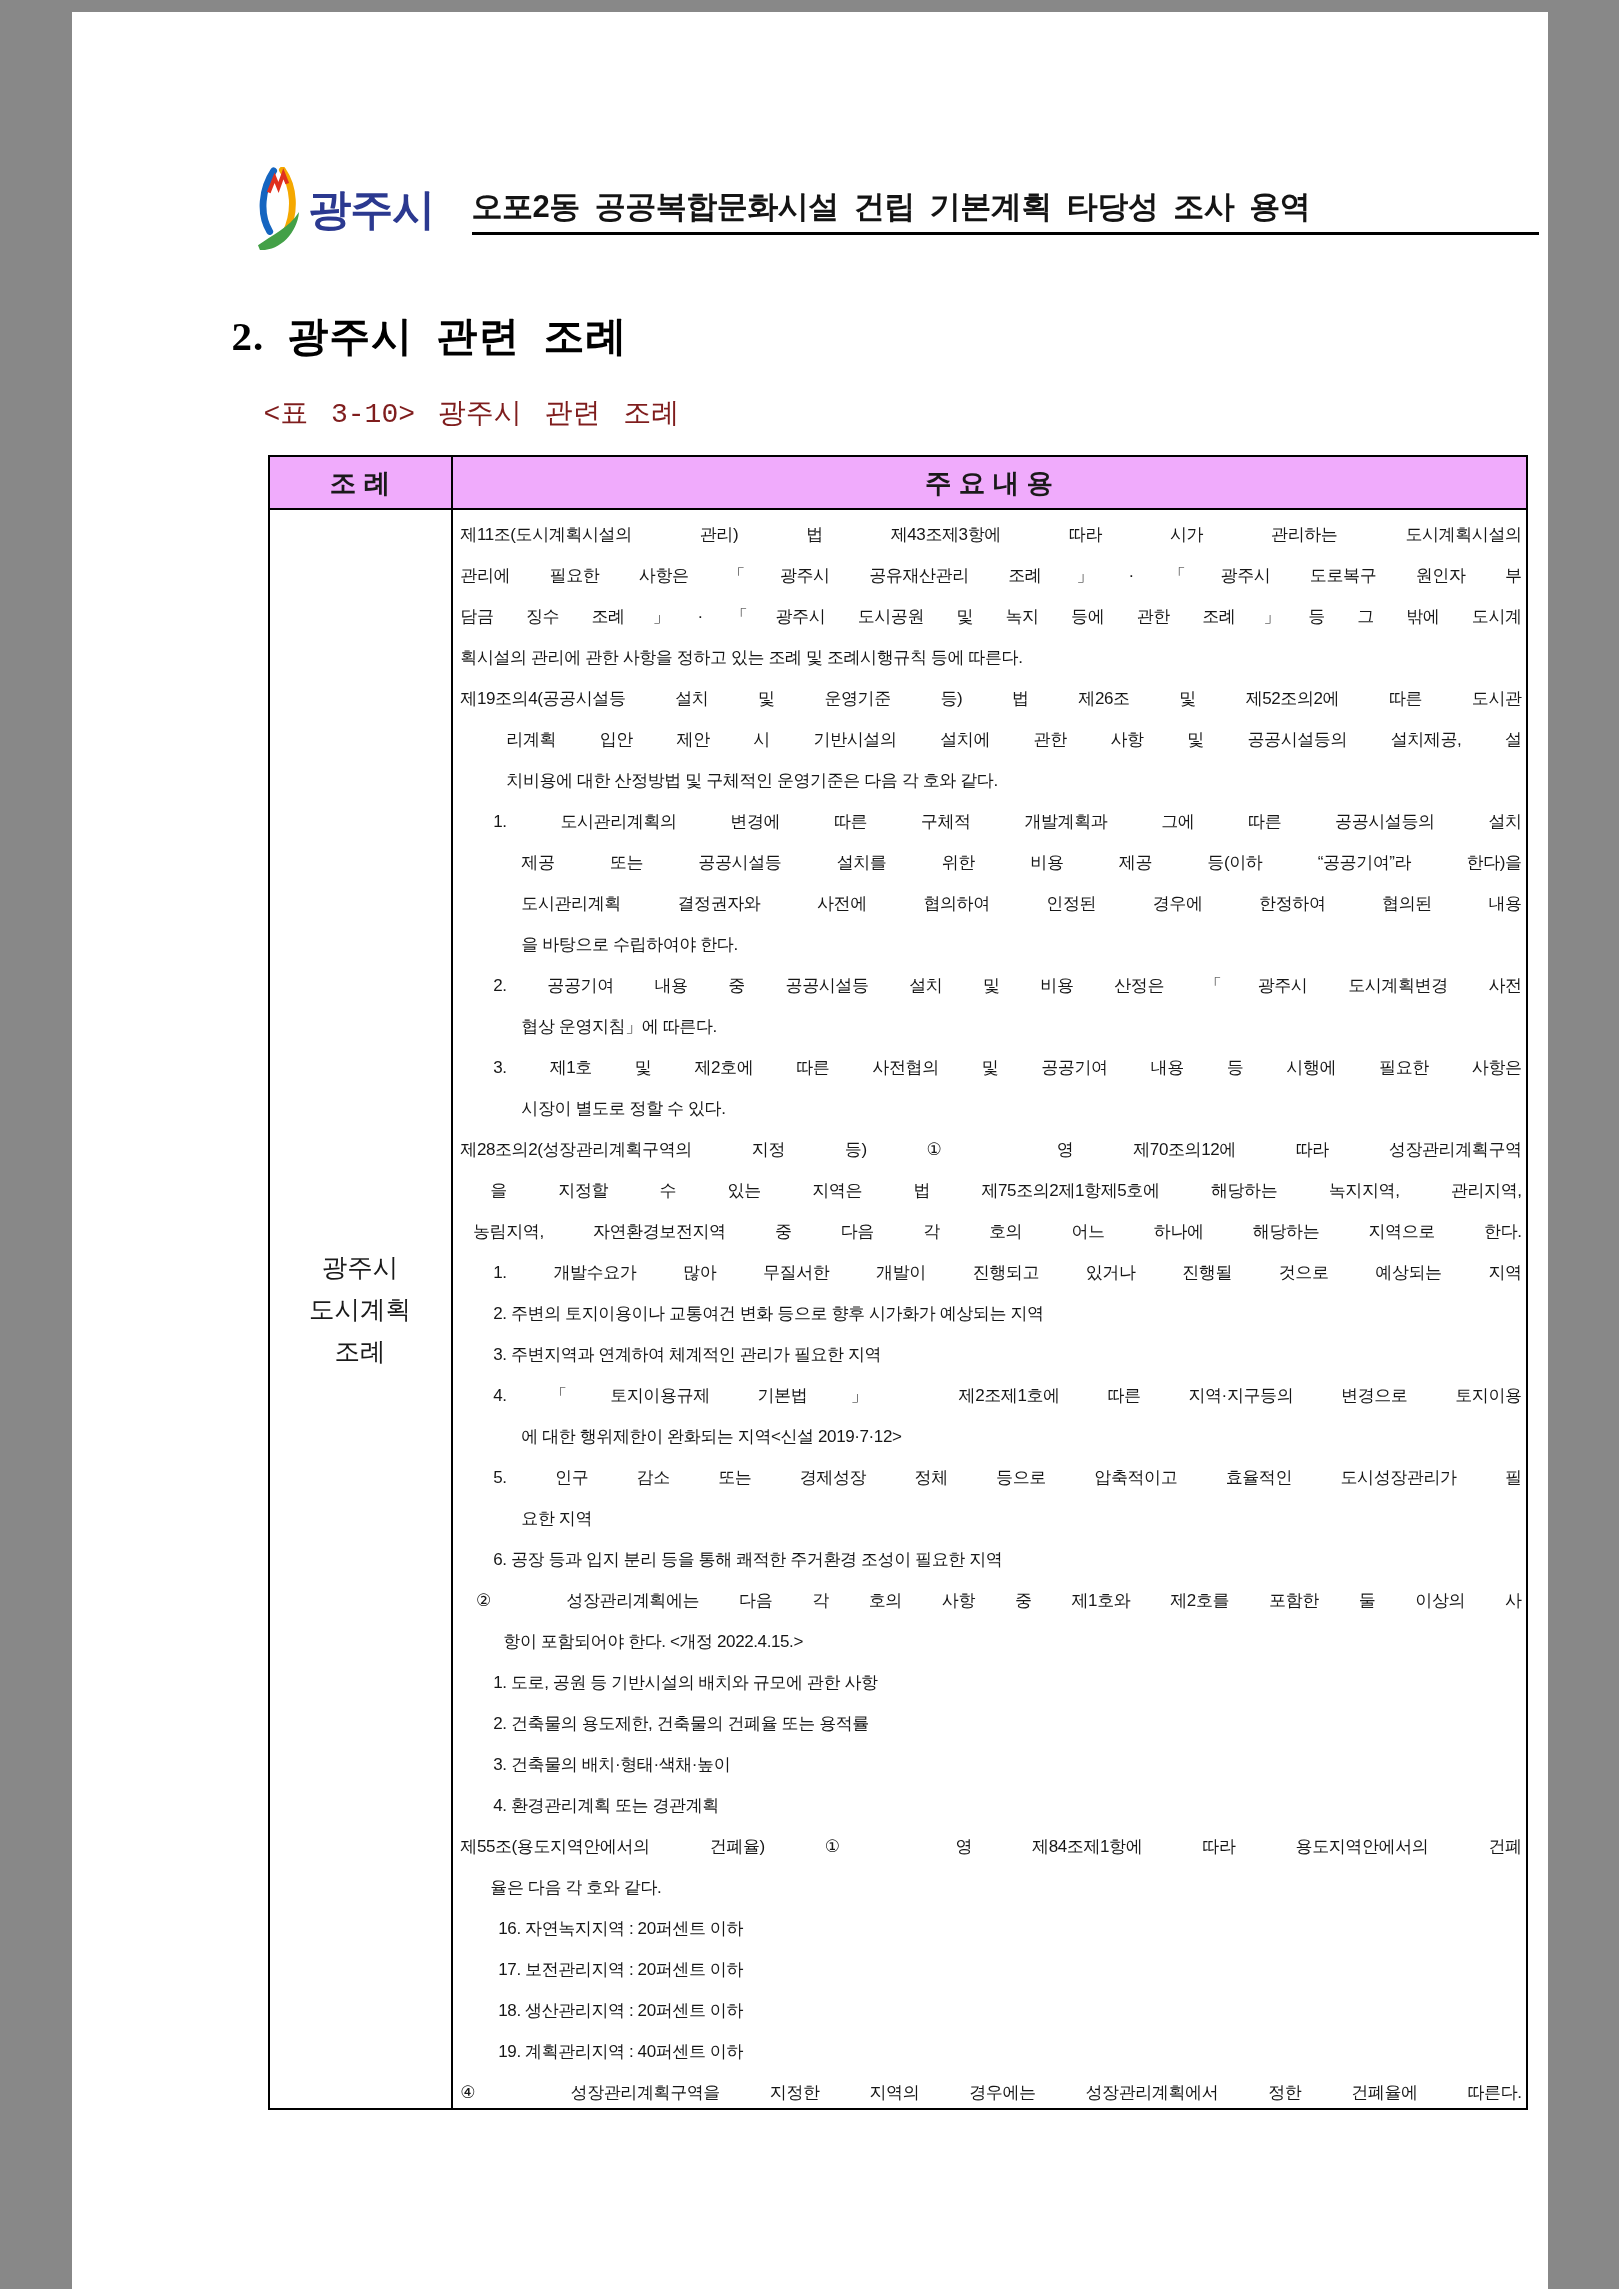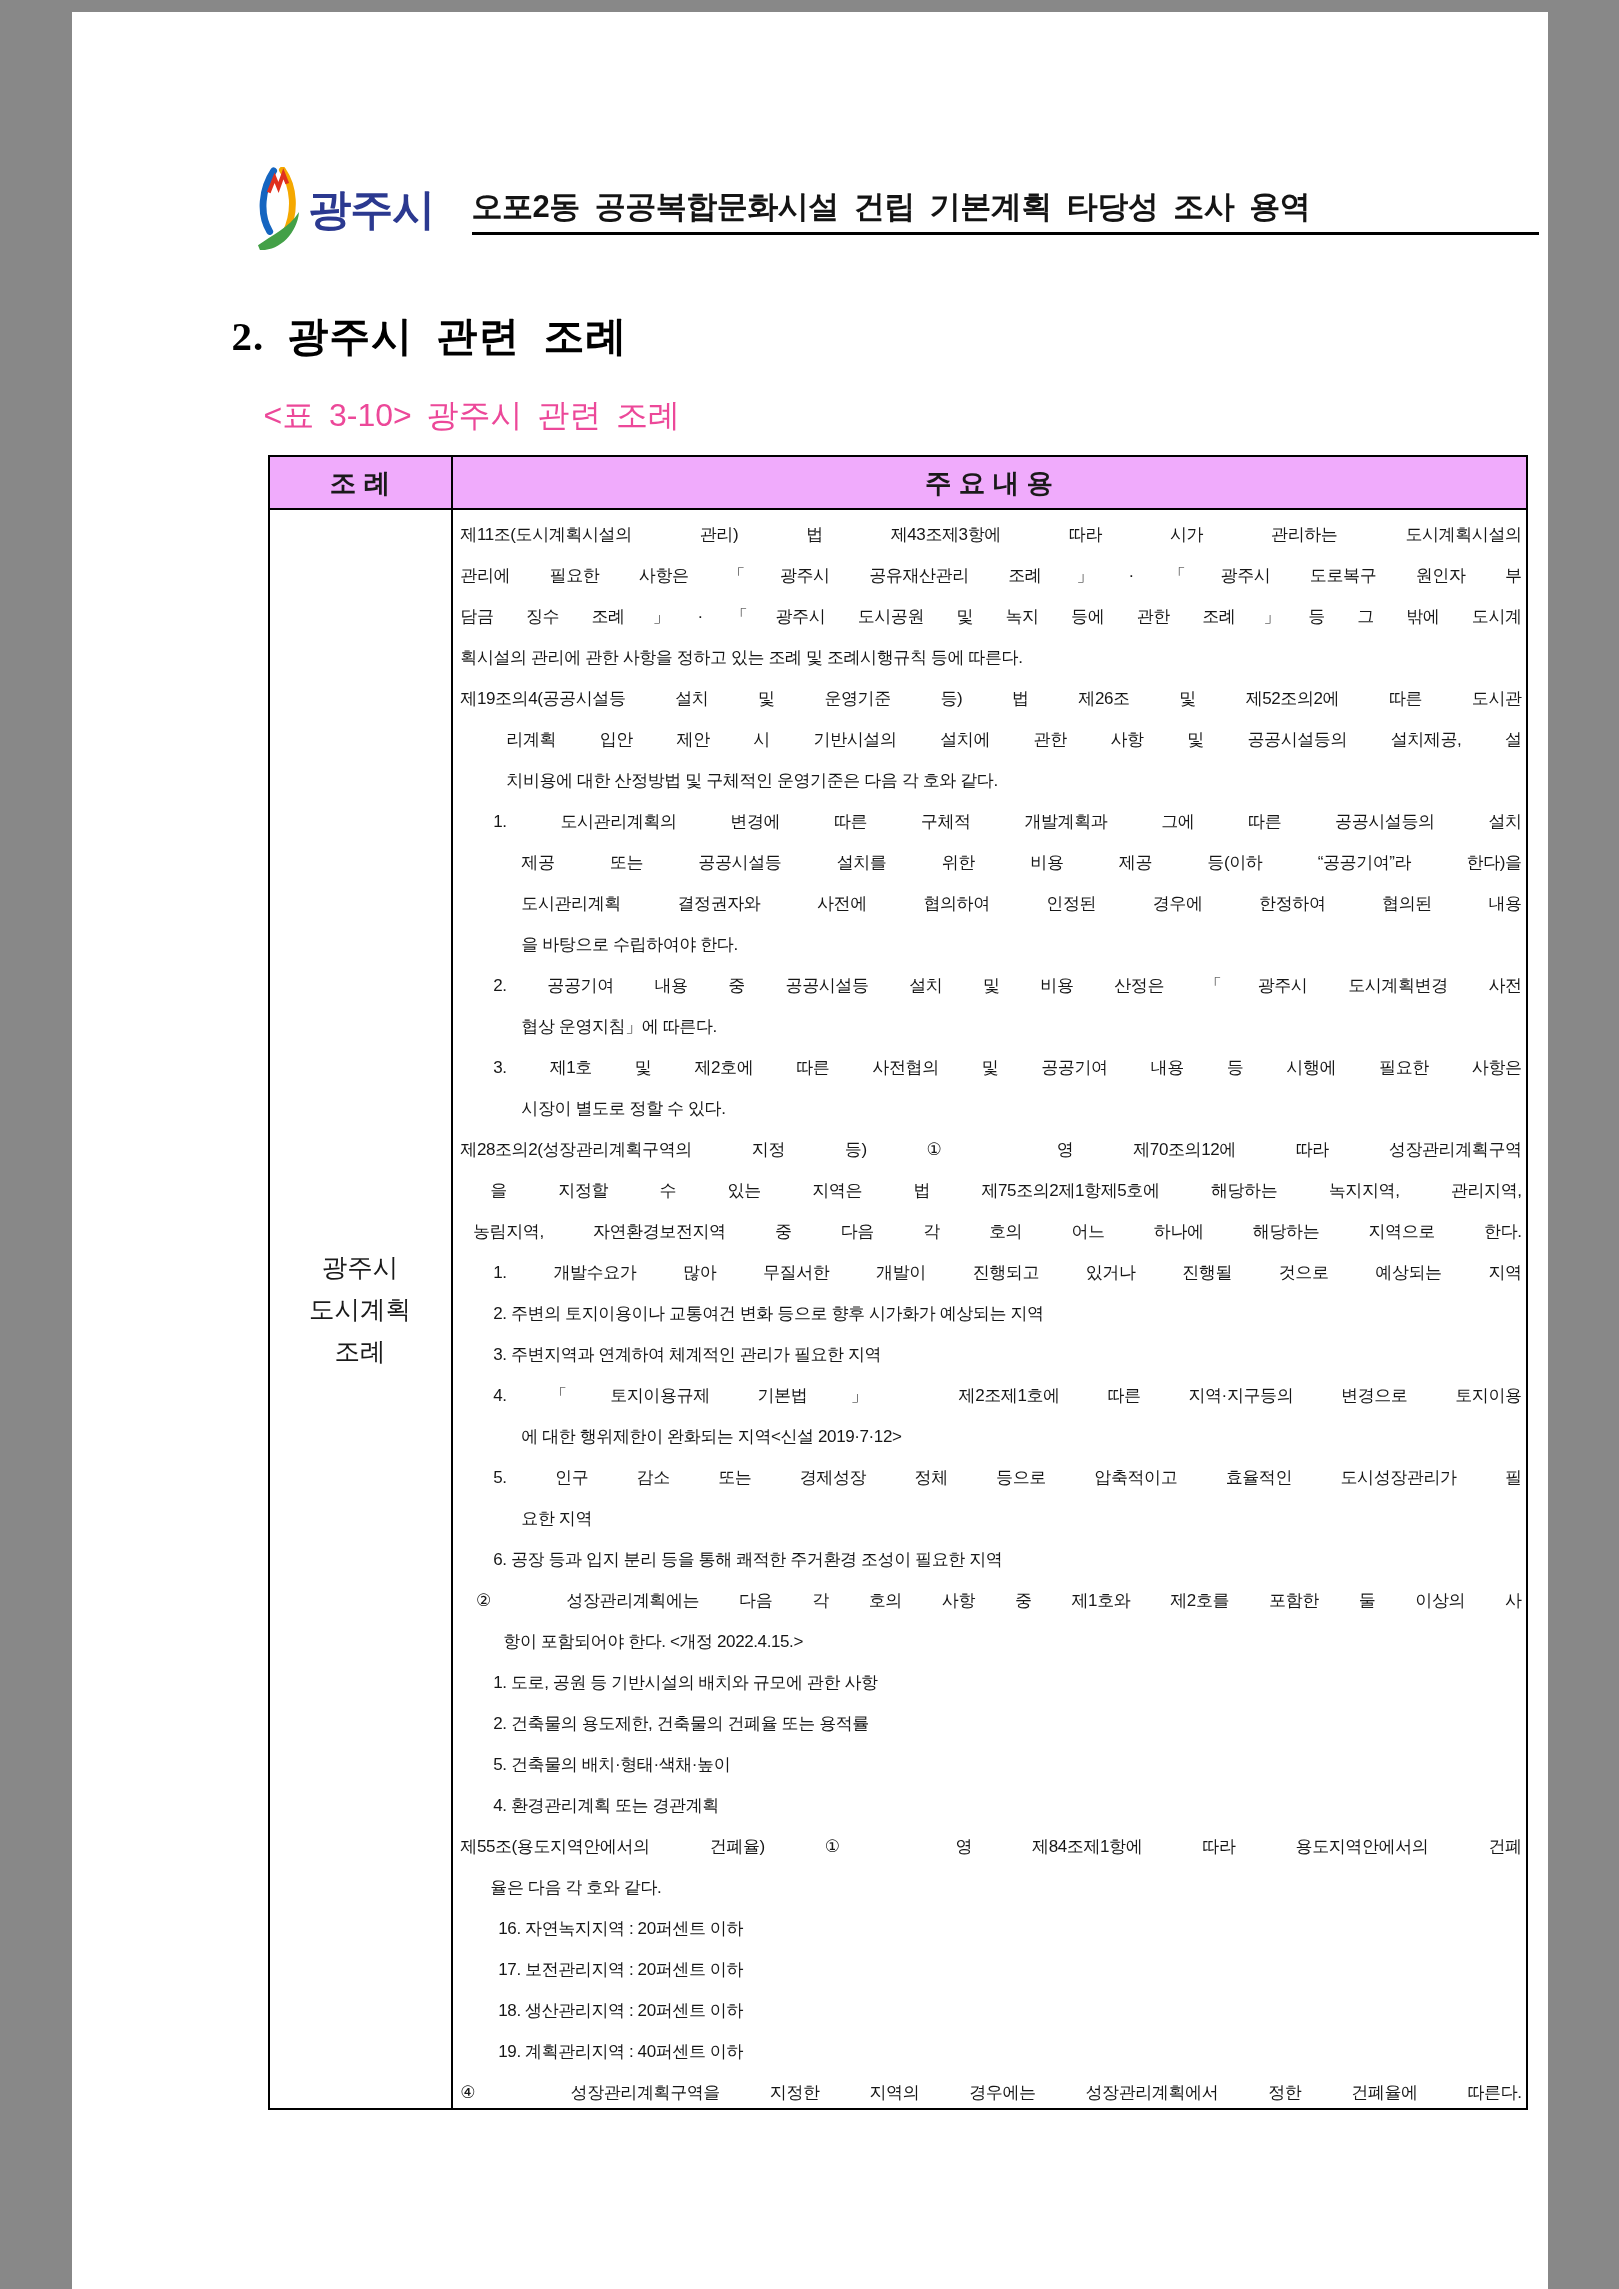--- a/index.html
+++ b/index.html
@@ -18,22 +18,22 @@
   }
   .header-rule{position:absolute;left:400px;top:220px;width:1067px;height:2.9px;background:#000;}
   
   .section-heading{
     position:absolute;left:160px;top:297px;
     font-family:"Liberation Serif","DejaVu Serif",serif;
     font-size:41px;font-weight:bold;letter-spacing:1px;word-spacing:11.8px;color:#000000;white-space:nowrap;
   }
   .table-caption{
     position:absolute;left:192px;top:382px;
-    font-family:Liberation Sans, sans-serif;
-    font-size:32px;color:#ec4899;word-spacing:5.9px;white-space:nowrap;
+    font-family:Liberation Mono, monospace;
+    font-size:28px;color:#7f1d1d;word-spacing:5.9px;white-space:nowrap;
   }
   
   .ordinance-table{
     position:absolute;left:196px;top:443px;width:1260px;
     border-collapse:collapse;table-layout:fixed;
   }
   .ordinance-table th,.ordinance-table td{border:2px solid #000;}
   .ordinance-table{border:2.9px solid #000;}
   .ordinance-table th{
     height:49px;background:#f0abfc;font-size:26.5px;font-weight:600;
@@ -122,21 +122,21 @@
               <div class="cline" style="padding-left: 33px;">3. 주변지역과 연계하여 체계적인 관리가 필요한 지역</div>
               <div class="cline just" style="padding-left: 33px;">4.「토지이용규제 기본법」 제2조제1호에 따른 지역·지구등의 변경으로 토지이용</div>
               <div class="cline" style="padding-left: 61px;">에 대한 행위제한이 완화되는 지역&lt;신설 2019·7·12&gt;</div>
               <div class="cline just" style="padding-left: 33px;">5. 인구 감소 또는 경제성장 정체 등으로 압축적이고 효율적인 도시성장관리가 필</div>
               <div class="cline" style="padding-left: 61px;">요한 지역</div>
               <div class="cline" style="padding-left: 33px;">6. 공장 등과 입지 분리 등을 통해 쾌적한 주거환경 조성이 필요한 지역</div>
               <div class="cline just" style="padding-left: 15.7px;">② 성장관리계획에는 다음 각 호의 사항 중 제1호와 제2호를 포함한 둘 이상의 사</div>
               <div class="cline" style="padding-left: 43px;">항이 포함되어야 한다. &lt;개정 2022.4.15.&gt;</div>
               <div class="cline" style="padding-left: 33px;">1. 도로, 공원 등 기반시설의 배치와 규모에 관한 사항</div>
               <div class="cline" style="padding-left: 33px;">2. 건축물의 용도제한, 건축물의 건폐율 또는 용적률</div>
-              <div class="cline" style="padding-left: 33px;">5. 건축물의 배치·형태·색채·높이</div>
+              <div class="cline" style="padding-left: 33px;">3. 건축물의 배치·형태·색채·높이</div>
               <div class="cline" style="padding-left: 33px;">4. 환경관리계획 또는 경관계획</div>
               <div class="cline just" style="padding-left: 0px;">제55조(용도지역안에서의 건폐율) ① 영 제84조제1항에 따라 용도지역안에서의 건폐</div>
               <div class="cline" style="padding-left: 30px;">율은 다음 각 호와 같다.</div>
               <div class="cline" style="padding-left: 38px;">16. 자연녹지지역 : 20퍼센트 이하</div>
               <div class="cline" style="padding-left: 38px;">17. 보전관리지역 : 20퍼센트 이하</div>
               <div class="cline" style="padding-left: 38px;">18. 생산관리지역 : 20퍼센트 이하</div>
               <div class="cline" style="padding-left: 38px;">19. 계획관리지역 : 40퍼센트 이하</div>
               <div class="cline just" style="padding-left: 0px;">④ 성장관리계획구역을 지정한 지역의 경우에는 성장관리계획에서 정한 건폐율에 따른다.</div>
             </div>
         </td>

